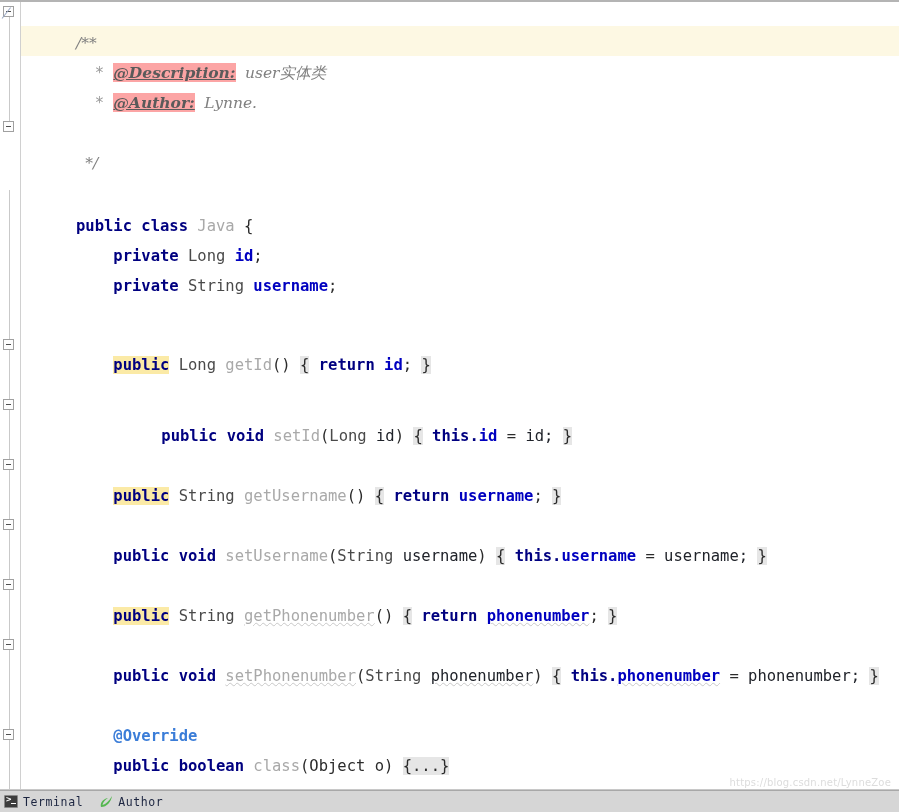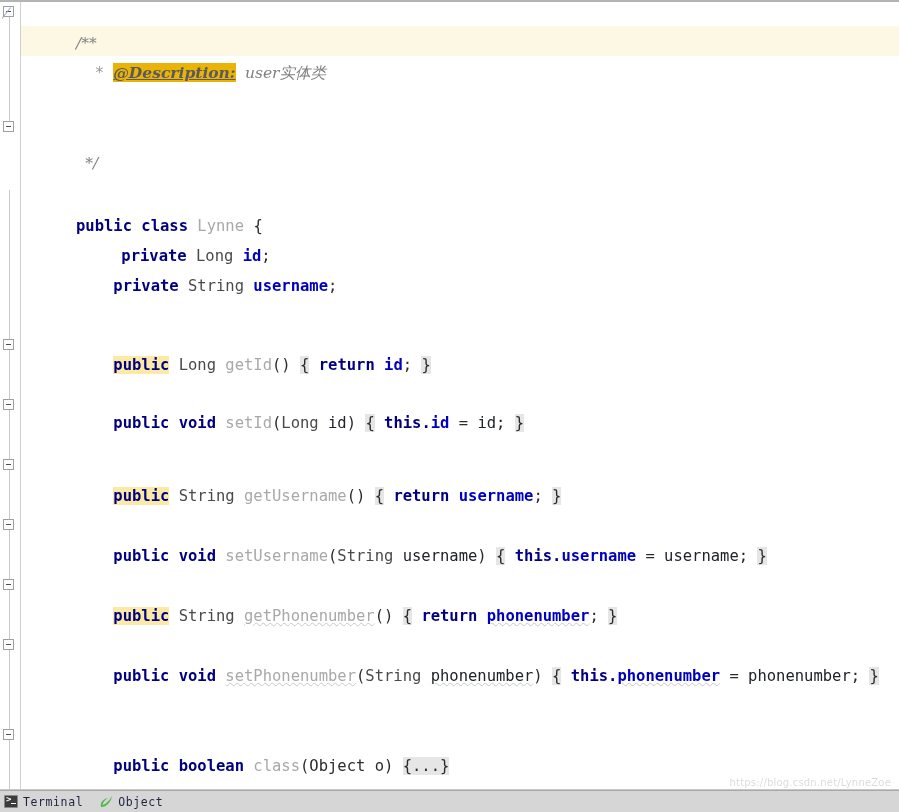--- a/index.html
+++ b/index.html
@@ -70,21 +70,21 @@
 
   
   .cmt{
     font-family:"DejaVu Serif","Liberation Serif",serif;
     color:#808080;font-style:italic;font-size:15.5px;
   }
   .cmt-tag{
     font-family:"DejaVu Serif","Liberation Serif",serif;
     color:#5a5a5a;font-style:italic;font-weight:bold;
     text-decoration:underline;
-    background:#eab308;
+    background:#fca5a5;
   }
   .cmt-star{color:#9a9a9a;}
 
   
   .hl-yellow{background:#fbeaa6;}
   .hl-gray{background:#e6e6e6;}
 
   
   .wavy{
     text-decoration:underline;
@@ -178,63 +178,69 @@
     <div class="line-bg-current" style="top:24px;"></div>
 
     <div class="line" style="top:-4px;">
       <span class="ln-inner"><span class="cmt">/**</span></span>
     </div>
 
     <div class="line" style="top:26px;">
       <span class="ln-inner">  <span class="cmt-star">*</span> <span class="cmt-tag">@Description:</span> <span class="cmt">user实体类</span></span>
     </div>
 
+    <div class="line" style="top:56px;">
+      <span class="ln-inner">  <span class="cmt-star">*</span> <span class="cmt-tag">@Author:</span> <span class="cmt">Lynne.</span></span>
+    </div>
 
 
     <div class="line" style="top:116px;">
       <span class="ln-inner"> <span class="cmt">*/</span></span>
     </div>
 
     <div class="line" style="top:179px;">
-      <span class="ln-inner"><span class="kw">public</span> <span class="kw">class</span> <span class="cls">Lynne</span> <span class="punc">{</span></span>
-    </div>
-
-    <div class="line" style="top:209px;padding-left:8px;">
+      <span class="ln-inner"><span class="kw">public</span> <span class="kw">class</span> <span class="cls">Java</span> <span class="punc">{</span></span>
+    </div>
+
+    <div class="line" style="top:209px;">
       <span class="ln-inner">    <span class="kw">private</span> <span class="typ">Long</span> <span class="fld">id</span><span class="punc">;</span></span>
     </div>
 
     <div class="line" style="top:239px;">
       <span class="ln-inner">    <span class="kw">private</span> <span class="typ">String</span> <span class="fld">username</span><span class="punc">;</span></span>
     </div>
 
 
     <div class="line" style="top:318px;">
       <span class="ln-inner">    <span class="kw hl-yellow">public</span> <span class="typ">Long</span> <span class="mth">getId</span><span class="punc">()</span> <span class="punc hl-gray">{</span> <span class="kw">return</span> <span class="fld">id</span><span class="punc">;</span> <span class="punc hl-gray">}</span></span>
     </div>
 
-    <div class="line" style="top:376px;">
+    <div class="line" style="top:389px;padding-left:48px;">
       <span class="ln-inner">    <span class="kw">public</span> <span class="kw">void</span> <span class="mth">setId</span><span class="punc">(</span><span class="typ">Long</span> <span class="param">id</span><span class="punc">)</span> <span class="punc hl-gray">{</span> <span class="kw">this.</span><span class="fld">id</span> <span class="punc">=</span> <span class="param">id;</span> <span class="punc hl-gray">}</span></span>
     </div>
 
     <div class="line" style="top:449px;">
       <span class="ln-inner">    <span class="kw hl-yellow">public</span> <span class="typ">String</span> <span class="mth">getUsername</span><span class="punc">()</span> <span class="punc hl-gray">{</span> <span class="kw">return</span> <span class="fld">username</span><span class="punc">;</span> <span class="punc hl-gray">}</span></span>
     </div>
 
     <div class="line" style="top:509px;">
       <span class="ln-inner">    <span class="kw">public</span> <span class="kw">void</span> <span class="mth">setUsername</span><span class="punc">(</span><span class="typ">String</span> <span class="param">username</span><span class="punc">)</span> <span class="punc hl-gray">{</span> <span class="kw">this.</span><span class="fld">username</span> <span class="punc">=</span> <span class="param">username;</span> <span class="punc hl-gray">}</span></span>
     </div>
 
     <div class="line" style="top:569px;">
       <span class="ln-inner">    <span class="kw hl-yellow">public</span> <span class="typ">String</span> <span class="mth wavy">getPhonenumber</span><span class="punc">()</span> <span class="punc hl-gray">{</span> <span class="kw">return</span> <span class="fld wavy">phonenumber</span><span class="punc">;</span> <span class="punc hl-gray">}</span></span>
     </div>
 
     <div class="line" style="top:629px;">
       <span class="ln-inner">    <span class="kw">public</span> <span class="kw">void</span> <span class="mth wavy">setPhonenumber</span><span class="punc">(</span><span class="typ">String</span> <span class="param wavy">phonenumber</span><span class="punc">)</span> <span class="punc hl-gray">{</span> <span class="kw">this.</span><span class="fld wavy">phonenumber</span> <span class="punc">=</span> <span class="param">phonenumber;</span> <span class="punc hl-gray">}</span></span>
     </div>
 
+    <div class="line" style="top:689px;">
+      <span class="ln-inner">    <span class="anno">@Override</span></span>
+    </div>
 
     <div class="line" style="top:719px;">
       <span class="ln-inner">    <span class="kw">public</span> <span class="kw">boolean</span> <span class="mth">class</span><span class="punc">(Object o)</span> <span class="punc hl-gray">{...}</span></span>
     </div>
 
   </div>
 
   <div id="watermark">https://blog.csdn.net/LynneZoe</div>
 
   <div id="bottom-sep"></div>
@@ -245,19 +251,19 @@
       <span class="ico ico-term"></span>
       <span class="sb-label">Terminal</span>
     </div>
 
     <div class="sb-item">
       <span class="ico ico-leaf">
         <svg width="14" height="13" viewBox="0 0 14 13">
           <path d="M13 1 C12 7 8 12 2 12 C1 9 3 4 9 3 C6 5 4 7 3.5 10 C7 9 10 6 13 1 Z" fill="#55b750"></path>
         </svg>
       </span>
-      <span class="sb-label">Object</span>
+      <span class="sb-label">Author</span>
     </div>
 
 
   </div>
 
 </div>
 
 </body></html>

